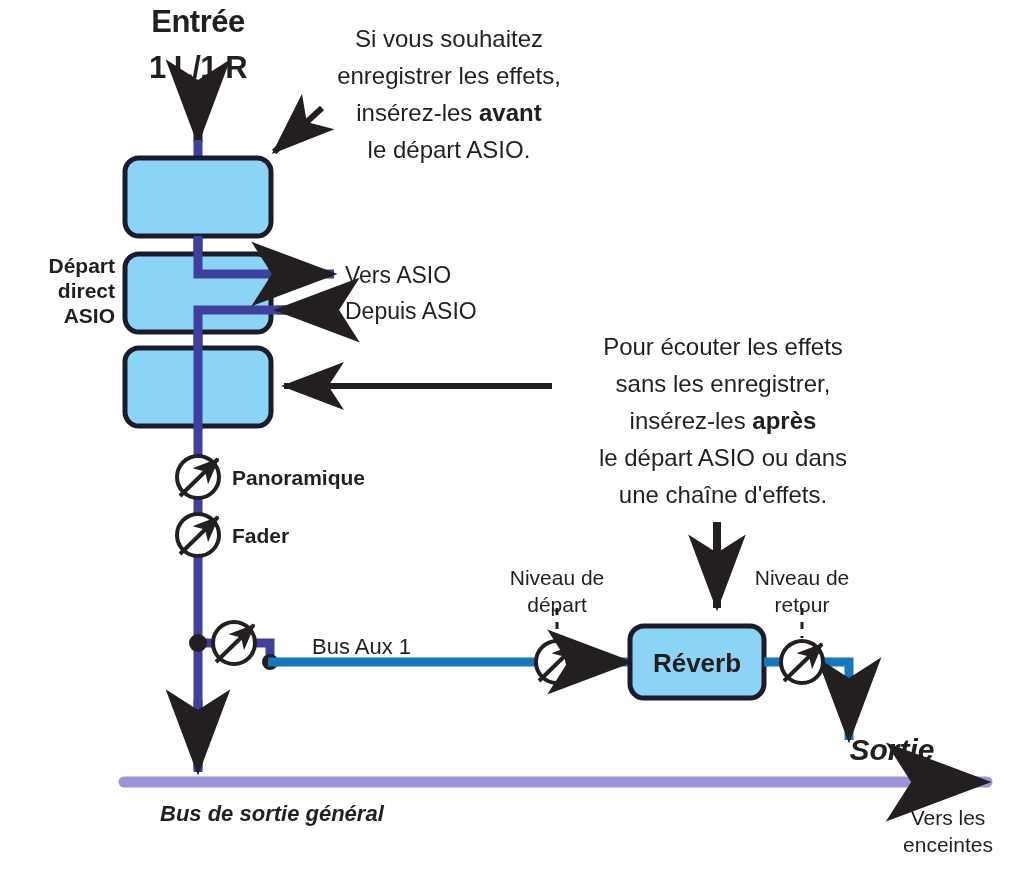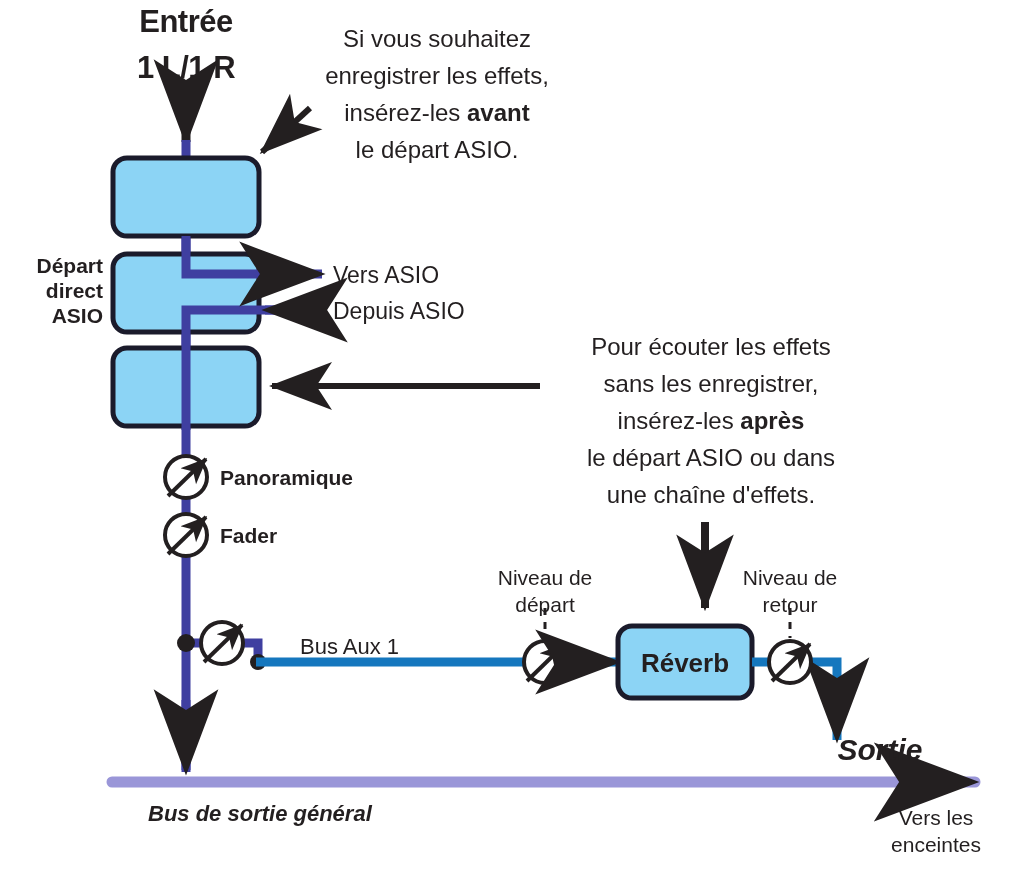--- a/index.html
+++ b/index.html
@@ -11,20 +11,21 @@
   body {
     width: 1021px;
     height: 870px;
     font-family: "Liberation Sans", sans-serif;
     overflow: hidden;
   }
   #diagram-root {
     position: relative;
     width: 940px;
     height: 870px;
+    padding-left: 12px;
   }
   svg#flow-svg {
     display: block;
     width: 1021px;
     height: 870px;
   }
   text {
     font-family: "Liberation Sans", sans-serif;
     fill: #231f20;
   }

